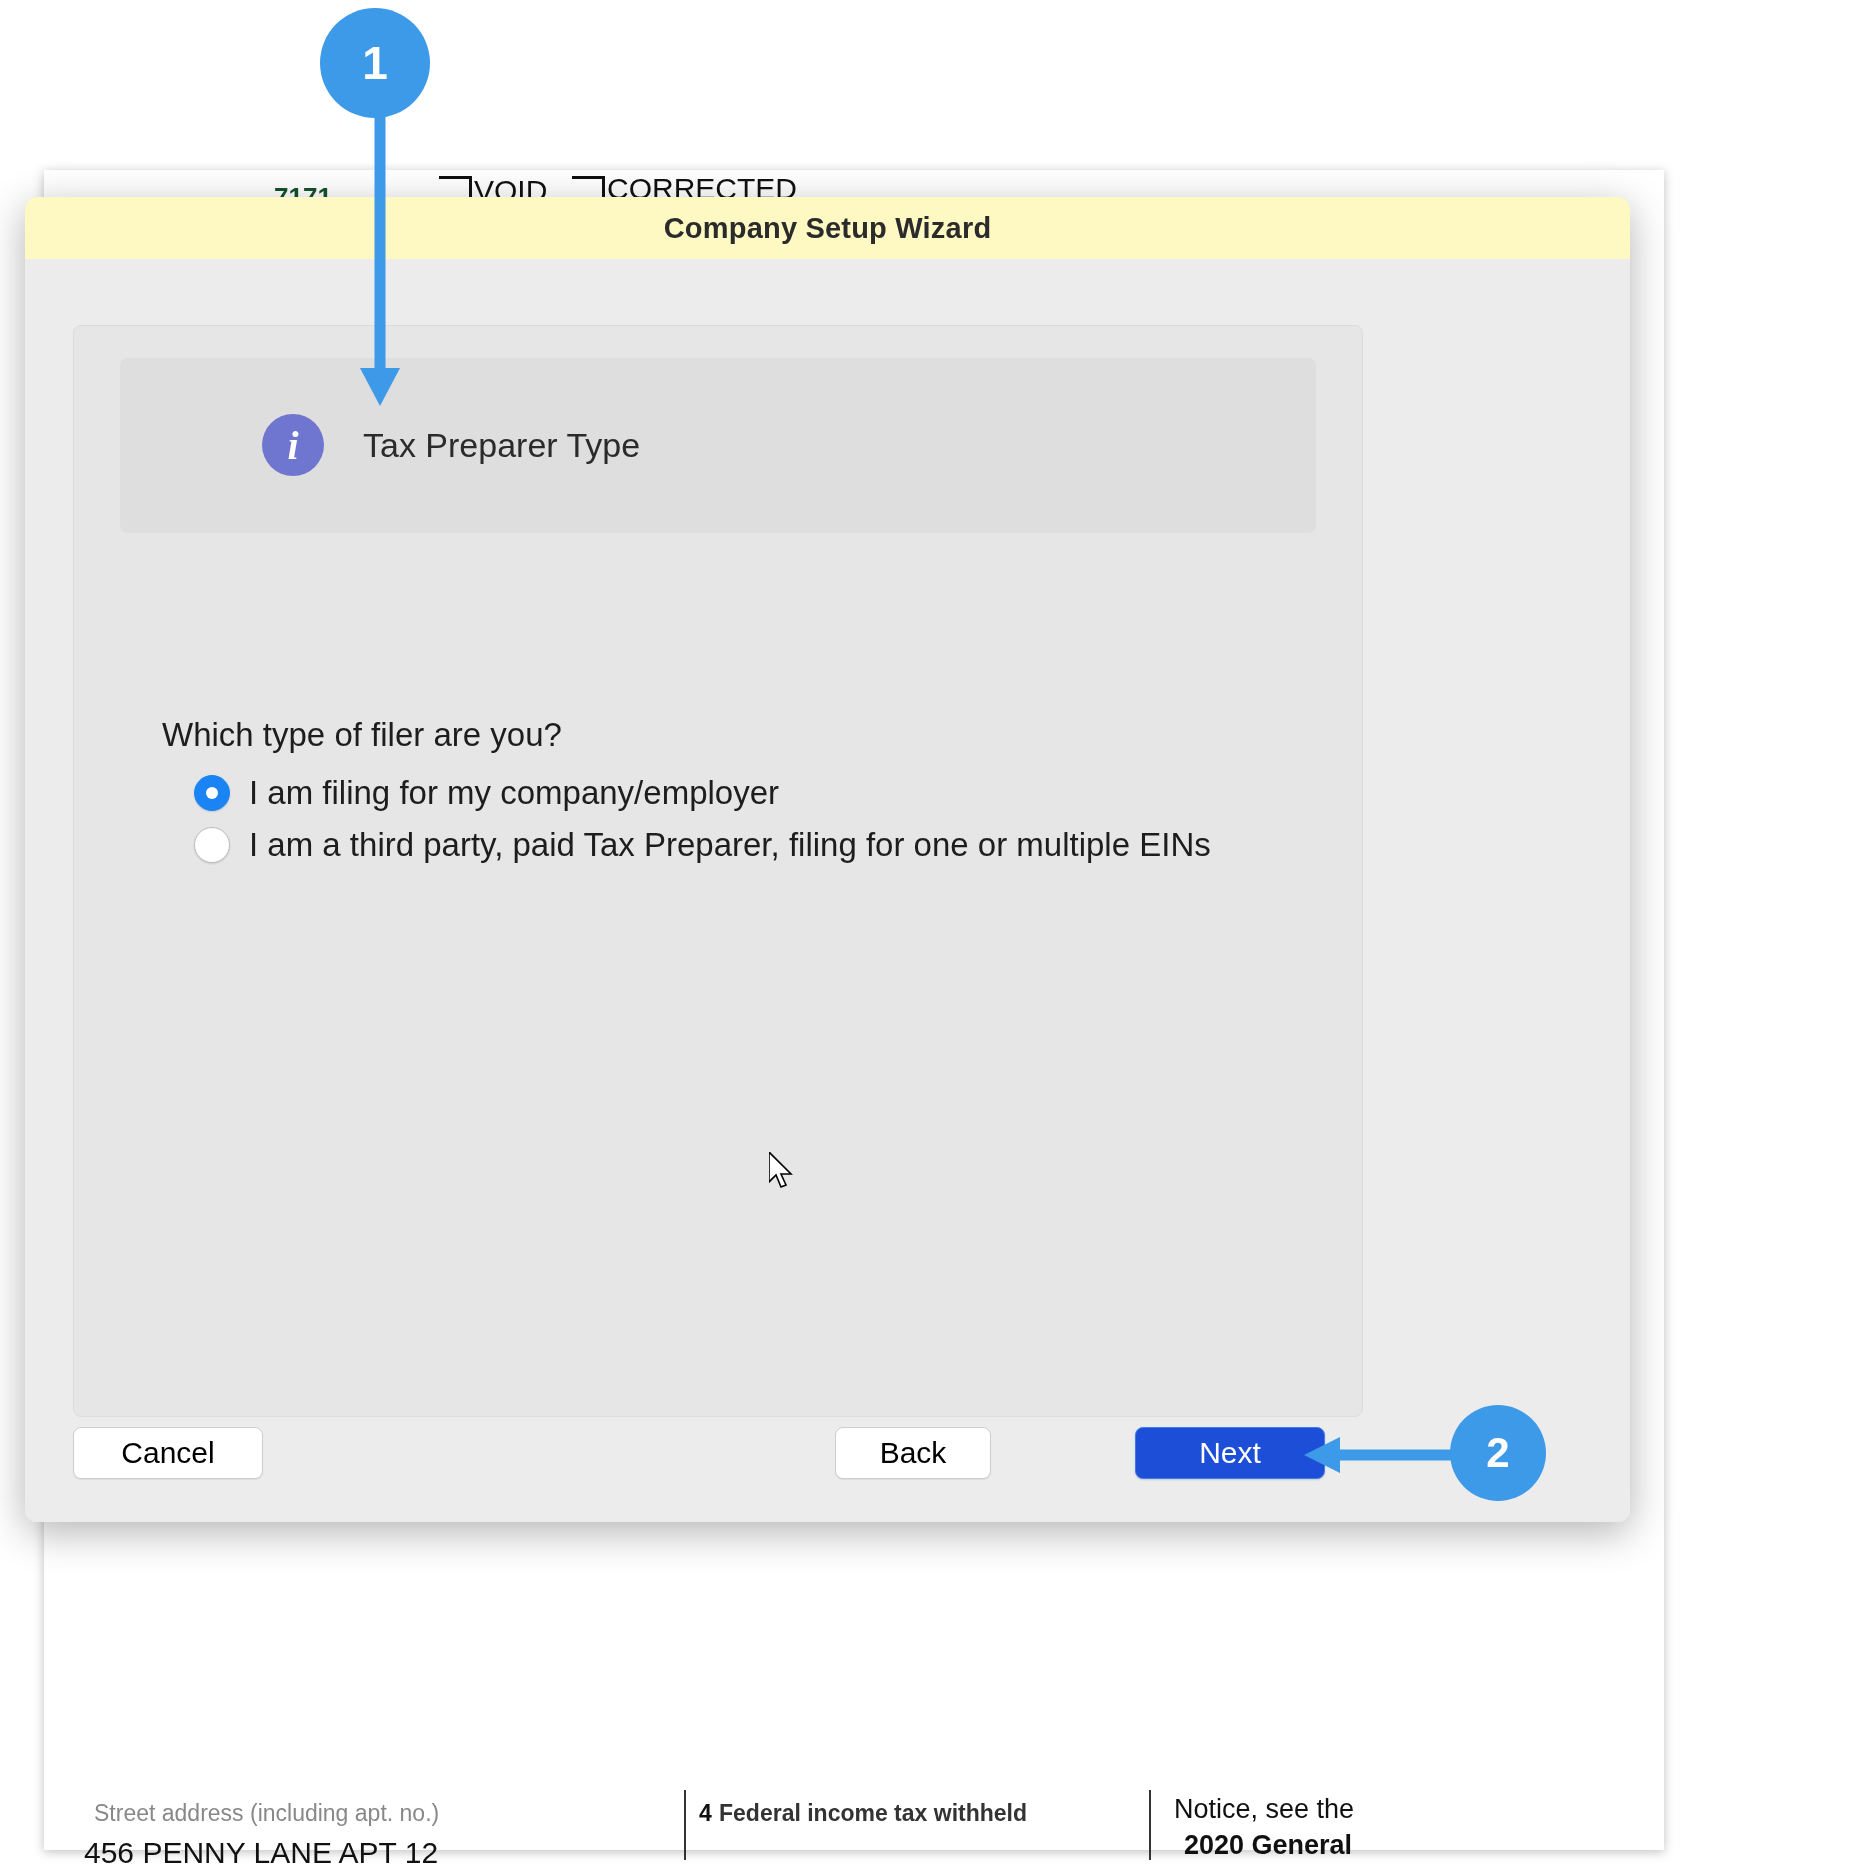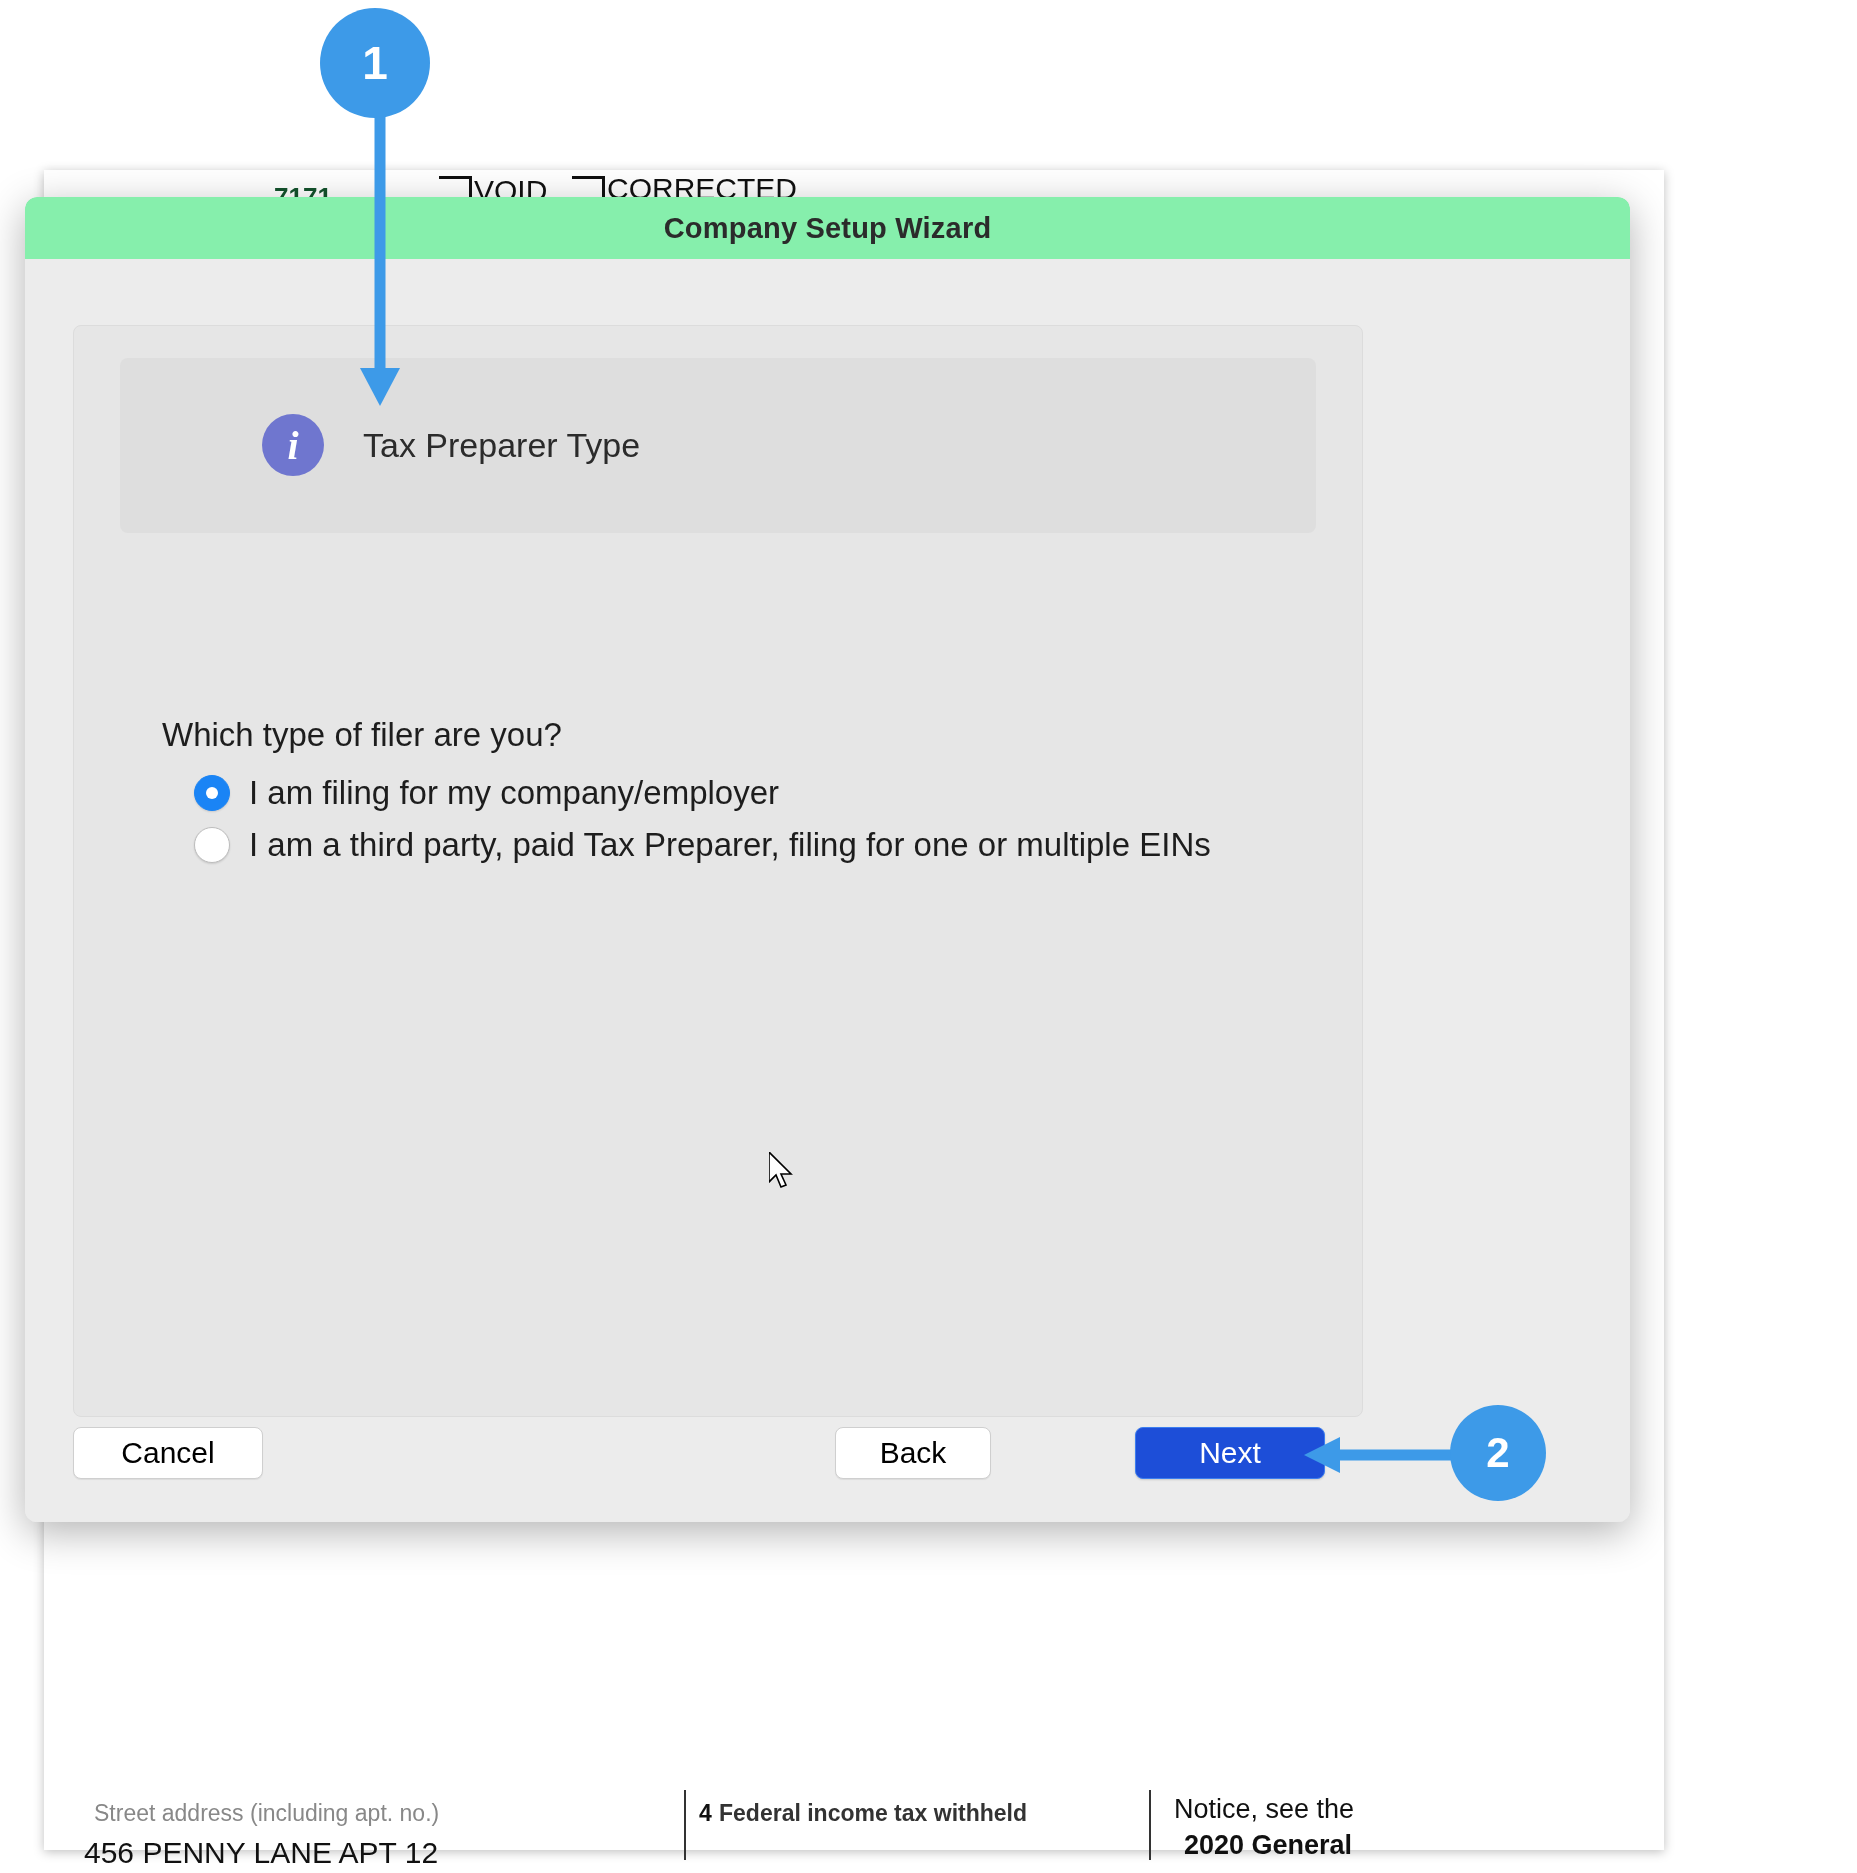--- a/index.html
+++ b/index.html
@@ -107,21 +107,21 @@
     width: 1605px;
     height: 1325px;
     background: #ececec;
     border-radius: 12px;
     box-shadow: 0 10px 40px rgba(0,0,0,0.30);
     overflow: hidden;
   }
   #dialog-titlebar {
     position: relative;
     height: 62px;
-    background: #86efac;
+    background: #fef9c3;
     border-bottom: 1px solid #d4d4d4;
     border-top-left-radius: 12px;
     border-top-right-radius: 12px;
     display: flex;
     align-items: center;
     justify-content: center;
   }
   #dialog-title {
     font-size: 29px;
     font-weight: bold;

